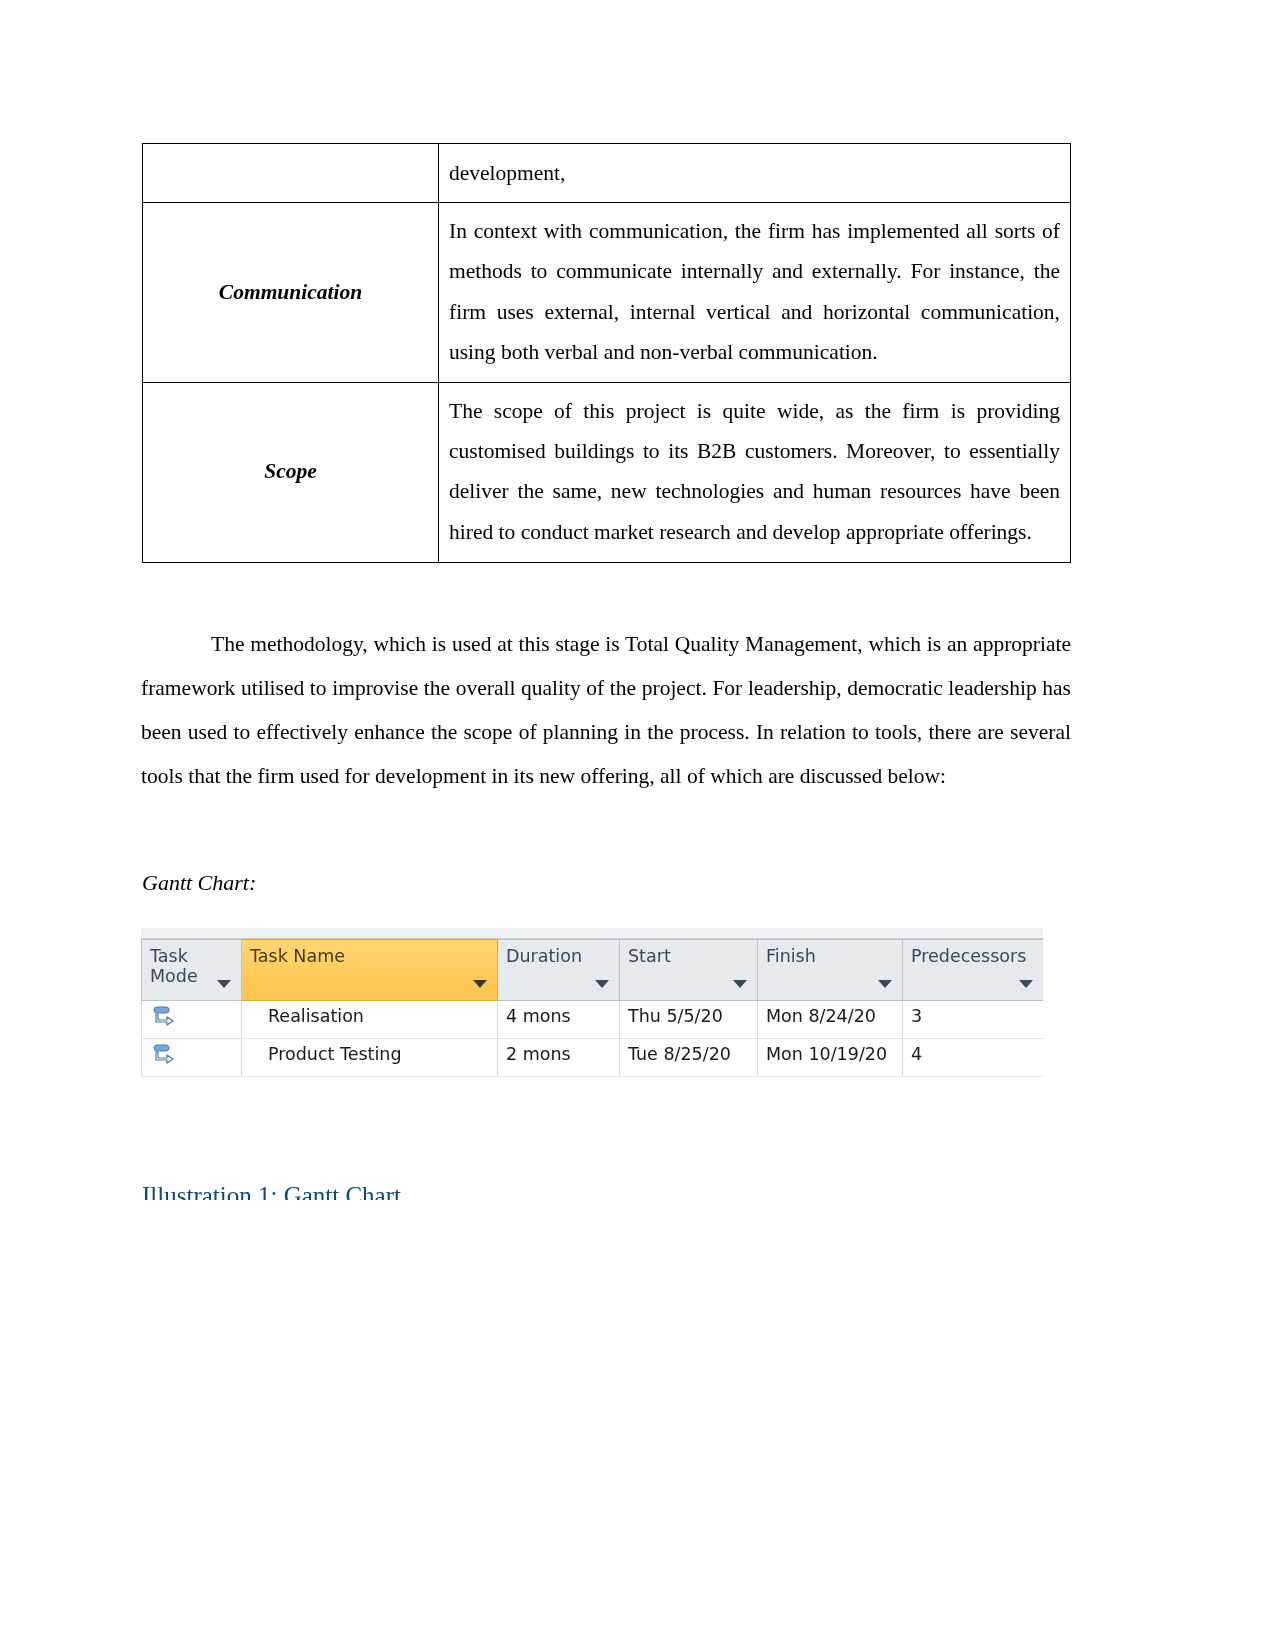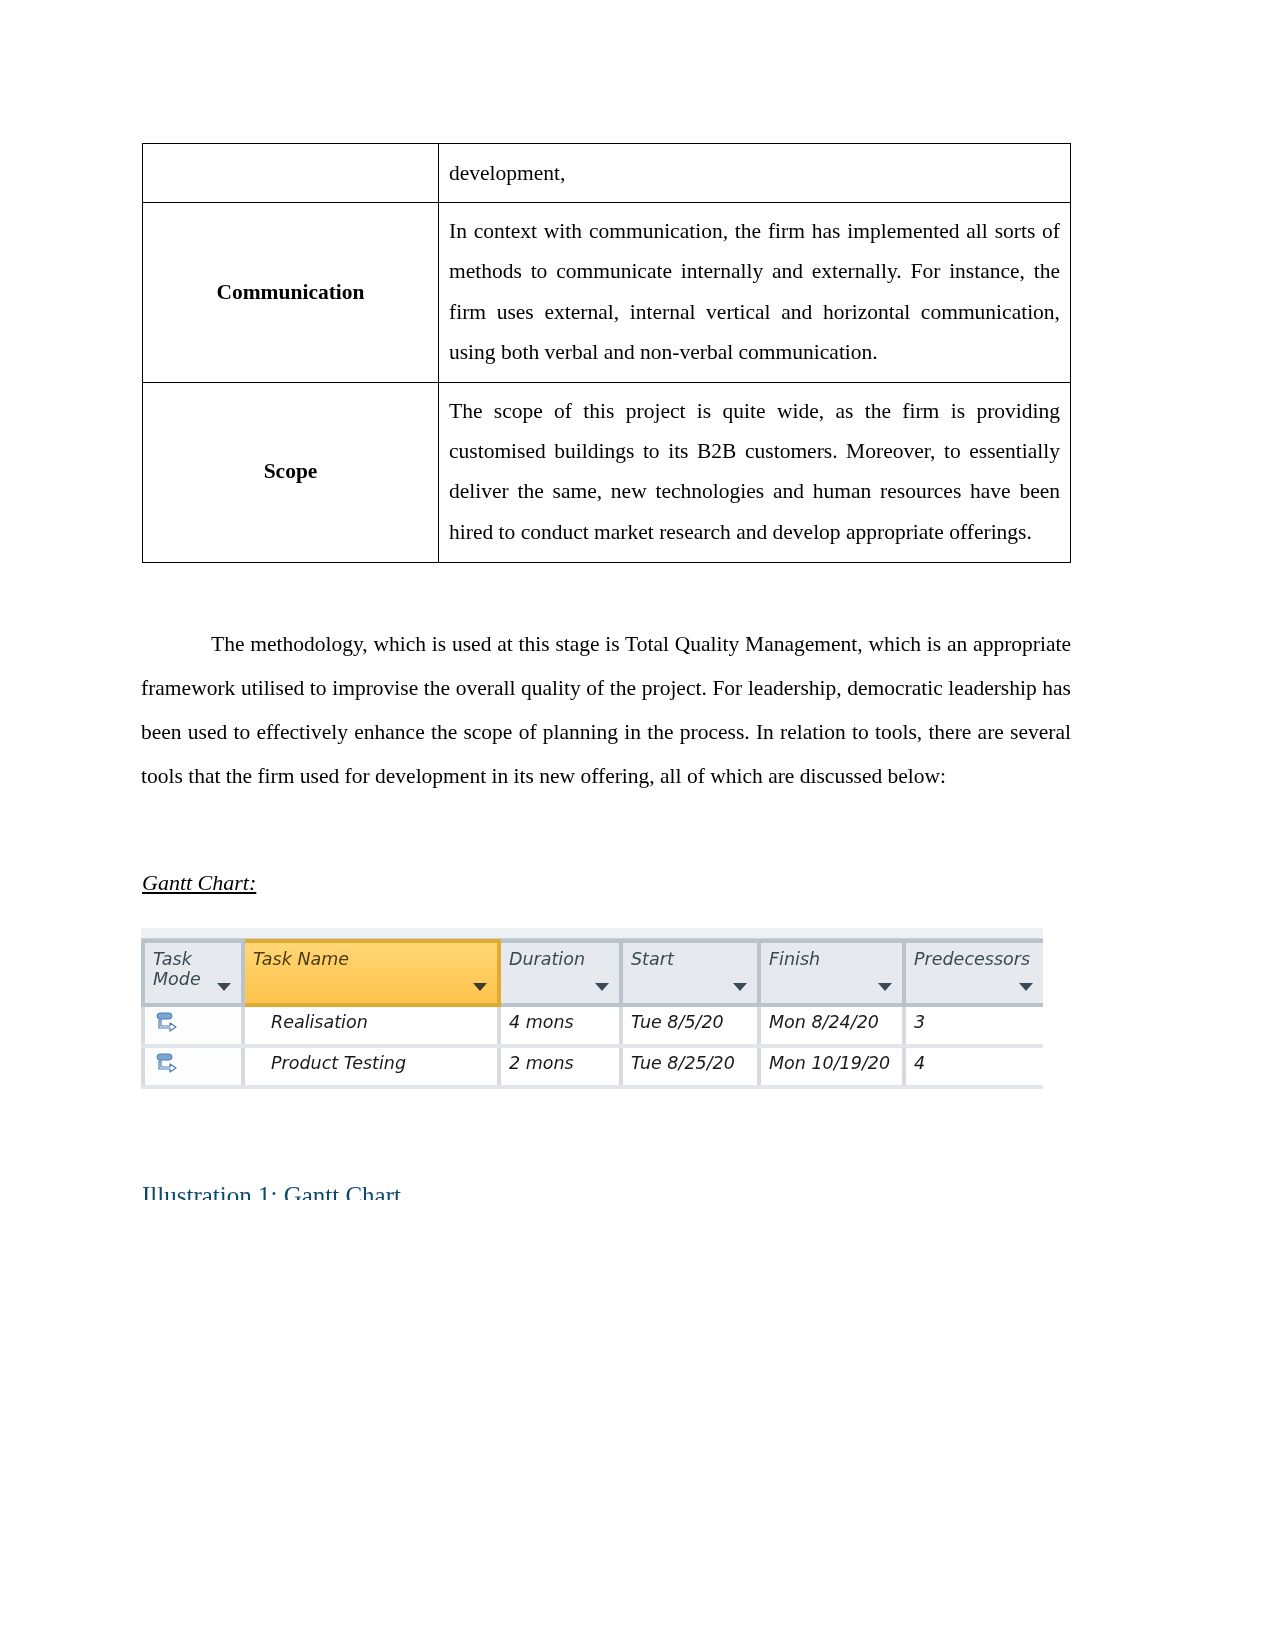--- a/index.html
+++ b/index.html
@@ -36,20 +36,21 @@
     border: 1px solid #000000;
     vertical-align: middle;
     padding: 8px 10px 10px 10px;
     font-size: 21.5px;
     line-height: 1.87;
   }
   .doc-table td.label {
     width: 275px;
     text-align: center;
     font-weight: bold;
+    font-style: italic;
     font-size: 21.5px;
   }
   .doc-table td.body {
     text-align: justify;
     text-justify: inter-word;
   }
   .doc-table td.body.top {
     vertical-align: top;
     padding-top: 9px;
     padding-bottom: 9px;
@@ -68,21 +69,20 @@
   }
   .para .indent { display: inline-block; width: 70px; }
 
   
   .gantt-heading {
     position: absolute;
     left: 142px;
     top: 870px;
     font-size: 22px;
     font-style: italic;
-    text-decoration: underline;
   }
 
   
   .gantt-wrap {
     position: absolute;
     left: 141px;
     top: 928px;
     width: 902px;
     height: 262px;
     overflow: hidden;
@@ -95,23 +95,22 @@
     border-bottom: 1px solid #c9d2da;
   }
   .gtable {
     width: 902px;
     border-collapse: collapse;
     table-layout: fixed;
     font-size: 17.5px;
     color: #1a1a1a;
   }
   .gtable th, .gtable td {
-    border: 4px solid #14532d;
+    border: 1px solid #14532d;
     padding: 0;
-    font-style: italic;
   }
   .gtable thead th {
     background: #e6eaee;
     color: #3a4a55;
     font-weight: normal;
     text-align: left;
     vertical-align: top;
     height: 54px;
     padding: 6px 8px 0 8px;
     position: relative;
@@ -252,21 +251,21 @@
       <tbody>
         <tr>
           <td class="mode-cell">
             <svg class="mode-icon" viewBox="0 0 26 26">
               <rect x="2" y="3" width="15" height="6" rx="3" fill="#7ba7d7" stroke="#4a7ab0" stroke-width="1"></rect>
               <path d="M6 10 L6 16 L15 16 L15 13 L21 17 L15 21 L15 18 L4 18 L4 10 Z" fill="#ffffff" stroke="#4a7ab0" stroke-width="1.2" stroke-linejoin="round"></path>
             </svg>
           </td>
           <td class="name-cell">Realisation</td>
           <td>4 mons</td>
-          <td>Tue 8/5/20</td>
+          <td>Thu 5/5/20</td>
           <td>Mon 8/24/20</td>
           <td>3</td>
         </tr>
         <tr>
           <td class="mode-cell">
             <svg class="mode-icon" viewBox="0 0 26 26">
               <rect x="2" y="3" width="15" height="6" rx="3" fill="#7ba7d7" stroke="#4a7ab0" stroke-width="1"></rect>
               <path d="M6 10 L6 16 L15 16 L15 13 L21 17 L15 21 L15 18 L4 18 L4 10 Z" fill="#ffffff" stroke="#4a7ab0" stroke-width="1.2" stroke-linejoin="round"></path>
             </svg>
           </td>

